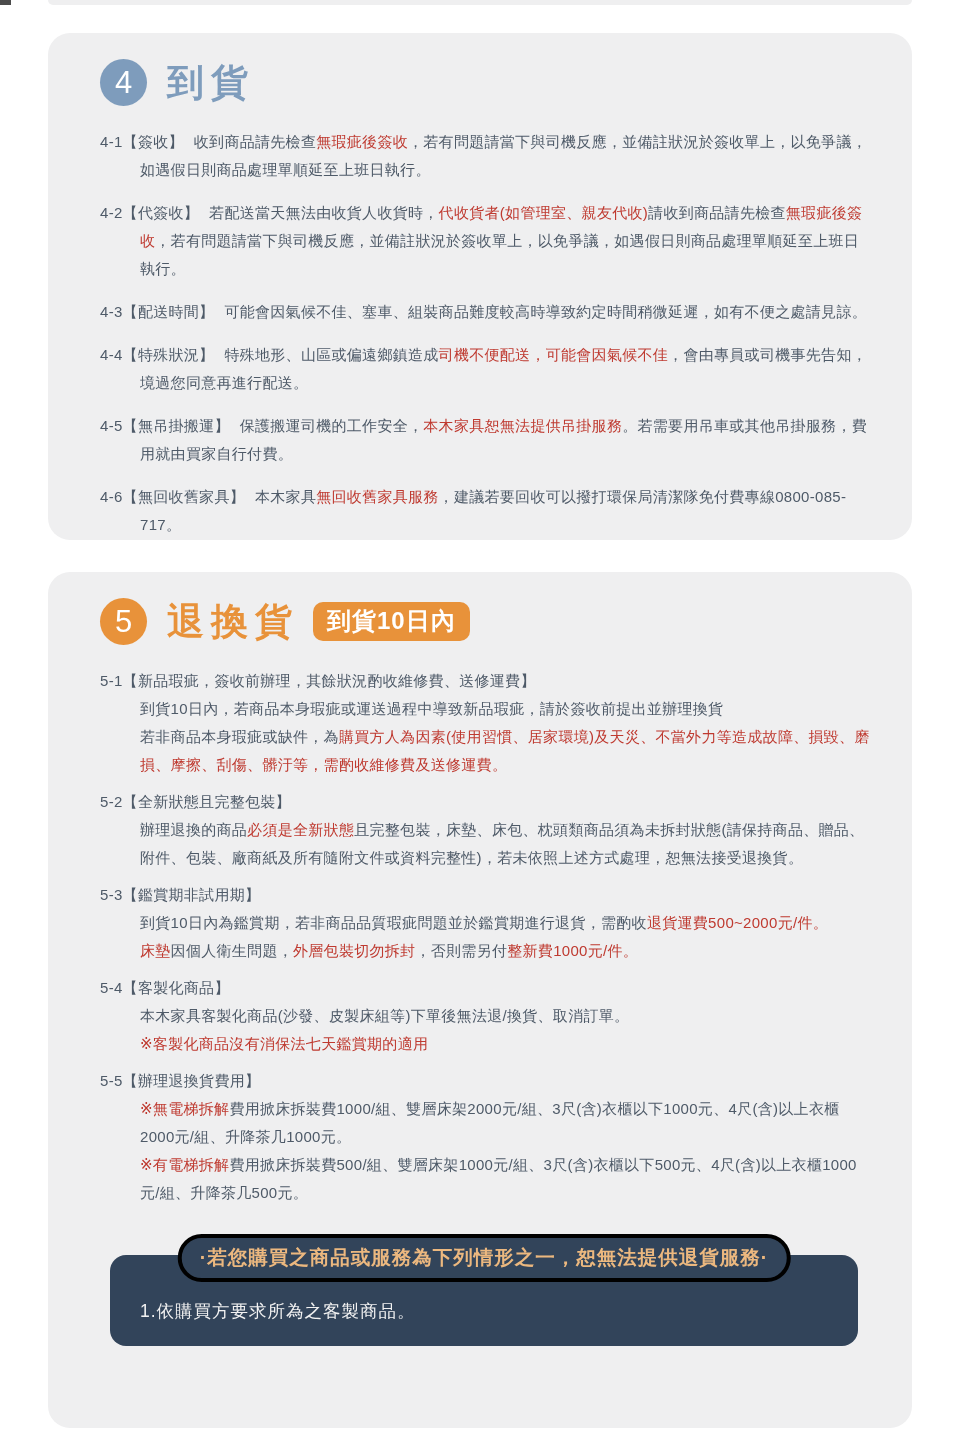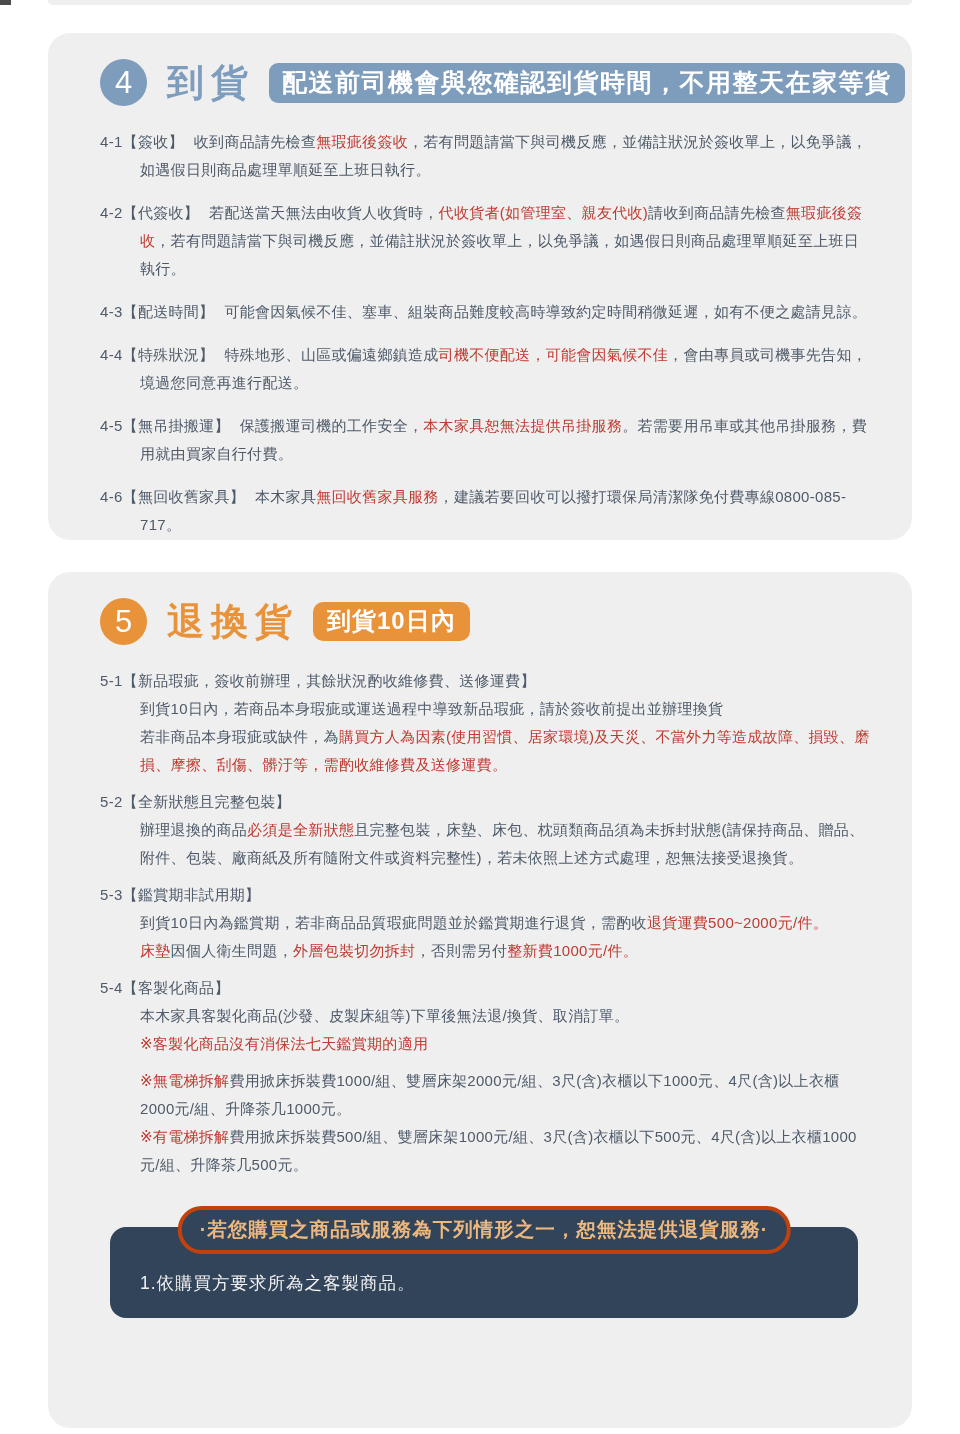--- a/index.html
+++ b/index.html
@@ -53,39 +53,38 @@
   .seg-d{color:#4e5a68;}
   .seg-r{color:#bf3a30;}
 
   .notice{
     position:relative;margin:48px 0 0 62px;width:748px;box-sizing:border-box;
     background:#32445a;border-radius:16px;
     padding:42px 24px 20px 30px;
   }
   .notice-pill{
     position:absolute;top:-21px;left:50%;transform:translateX(-50%);
-    background:#32445a;border:4px solid #c2410c;border-radius:999px;
+    background:#32445a;border:4px solid #000000;border-radius:999px;
     color:#ecb87f;font-weight:bold;font-size:19.5px;letter-spacing:1px;
     padding:6px 18px 7px;white-space:nowrap;
   }
   .notice-line{color:#f2f2f2;font-size:17.5px;line-height:28.5px;letter-spacing:1px;}
 </style>
 </head>
 <body>
 
 <div class="page">
 
   <div class="prev-strip"></div>
   <div class="corner-frag"></div>
 
   <section class="card delivery theme-blue">
     <header class="sec-header">
       <span class="num-circle">4</span>
       <h2 class="sec-title">到貨</h2>
-      <span class="sec-badge">配送前司機會與您確認到貨時間，不用整天在家等貨</span>
     </header>
     <div class="items items-inline">
         <div class="item"><span class="label">4-1【簽收】</span><span class="seg-d">收到商品請先檢查</span><span class="seg-r">無瑕疵後簽收</span><span class="seg-d">，若有問題請當下與司機反應，並備註狀況於簽收單上，以免爭議，如遇假日則商品處理單順延至上班日執行。</span></div>
         <div class="item"><span class="label">4-2【代簽收】</span><span class="seg-d">若配送當天無法由收貨人收貨時，</span><span class="seg-r">代收貨者(如管理室、親友代收)</span><span class="seg-d">請收到商品請先檢查</span><span class="seg-r">無瑕疵後簽收</span><span class="seg-d">，若有問題請當下與司機反應，並備註狀況於簽收單上，以免爭議，如遇假日則商品處理單順延至上班日執行。</span></div>
         <div class="item"><span class="label">4-3【配送時間】</span><span class="seg-d">可能會因氣候不佳、塞車、組裝商品難度較高時導致約定時間稍微延遲，如有不便之處請見諒。</span></div>
         <div class="item"><span class="label">4-4【特殊狀況】</span><span class="seg-d">特殊地形、山區或偏遠鄉鎮造成</span><span class="seg-r">司機不便配送，可能會因氣候不佳</span><span class="seg-d">，會由專員或司機事先告知，境過您同意再進行配送。</span></div>
         <div class="item"><span class="label">4-5【無吊掛搬運】</span><span class="seg-d">保護搬運司機的工作安全，</span><span class="seg-r">本木家具恕無法提供吊掛服務</span><span class="seg-d">。若需要用吊車或其他吊掛服務，費用就由買家自行付費。</span></div>
         <div class="item"><span class="label">4-6【無回收舊家具】</span><span class="seg-d">本木家具</span><span class="seg-r">無回收舊家具服務</span><span class="seg-d">，建議若要回收可以撥打環保局清潔隊免付費專線0800-085-717。</span></div>
       </div>
   </section>
@@ -110,20 +109,21 @@
           <span class="label">5-3【鑑賞期非試用期】</span>
           <div class="para"><span class="seg-d">到貨10日內為鑑賞期，若非商品品質瑕疵問題並於鑑賞期進行退貨，需酌收</span><span class="seg-r">退貨運費500~2000元/件。</span></div>
           <div class="para"><span class="seg-r">床墊</span><span class="seg-d">因個人衛生問題，</span><span class="seg-r">外層包裝切勿拆封</span><span class="seg-d">，否則需另付</span><span class="seg-r">整新費1000元/件。</span></div>
         </div>
         <div class="item">
           <span class="label">5-4【客製化商品】</span>
           <div class="para"><span class="seg-d">本木家具客製化商品(沙發、皮製床組等)下單後無法退/換貨、取消訂單。</span></div>
           <div class="para"><span class="seg-r">※客製化商品沒有消保法七天鑑賞期的適用</span></div>
         </div>
         <div class="item">
+          <span class="label">5-5【辦理退換貨費用】</span>
           <div class="para"><span class="seg-r">※無電梯拆解</span><span class="seg-d">費用掀床拆裝費1000/組、雙層床架2000元/組、3尺(含)衣櫃以下1000元、4尺(含)以上衣櫃2000元/組、升降茶几1000元。</span></div>
           <div class="para"><span class="seg-r">※有電梯拆解</span><span class="seg-d">費用掀床拆裝費500/組、雙層床架1000元/組、3尺(含)衣櫃以下500元、4尺(含)以上衣櫃1000元/組、升降茶几500元。</span></div>
         </div>
       </div>
 
     <div class="notice">
       <div class="notice-pill">·若您購買之商品或服務為下列情形之一，恕無法提供退貨服務·</div>
       <div class="notice-list">
           <div class="notice-line">1.依購買方要求所為之客製商品。</div>
         </div>

